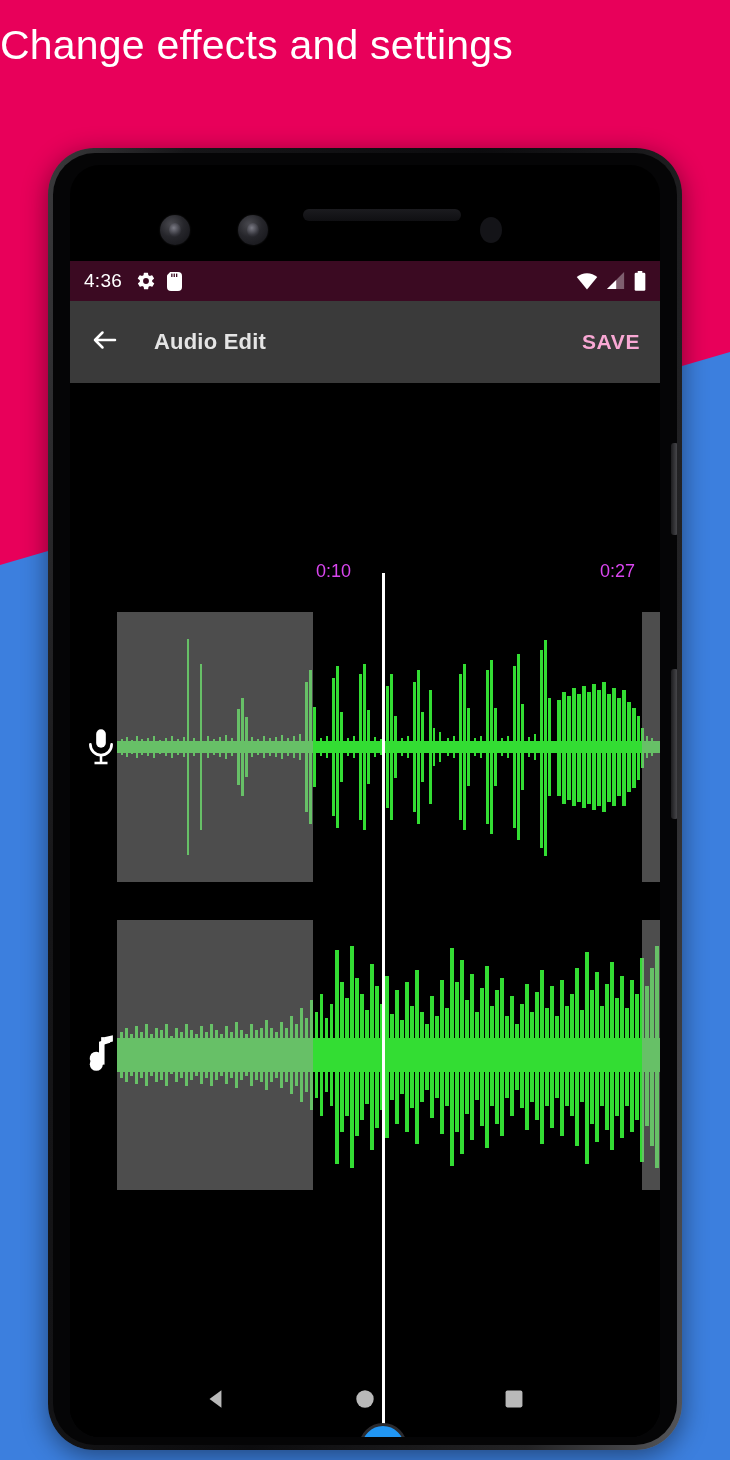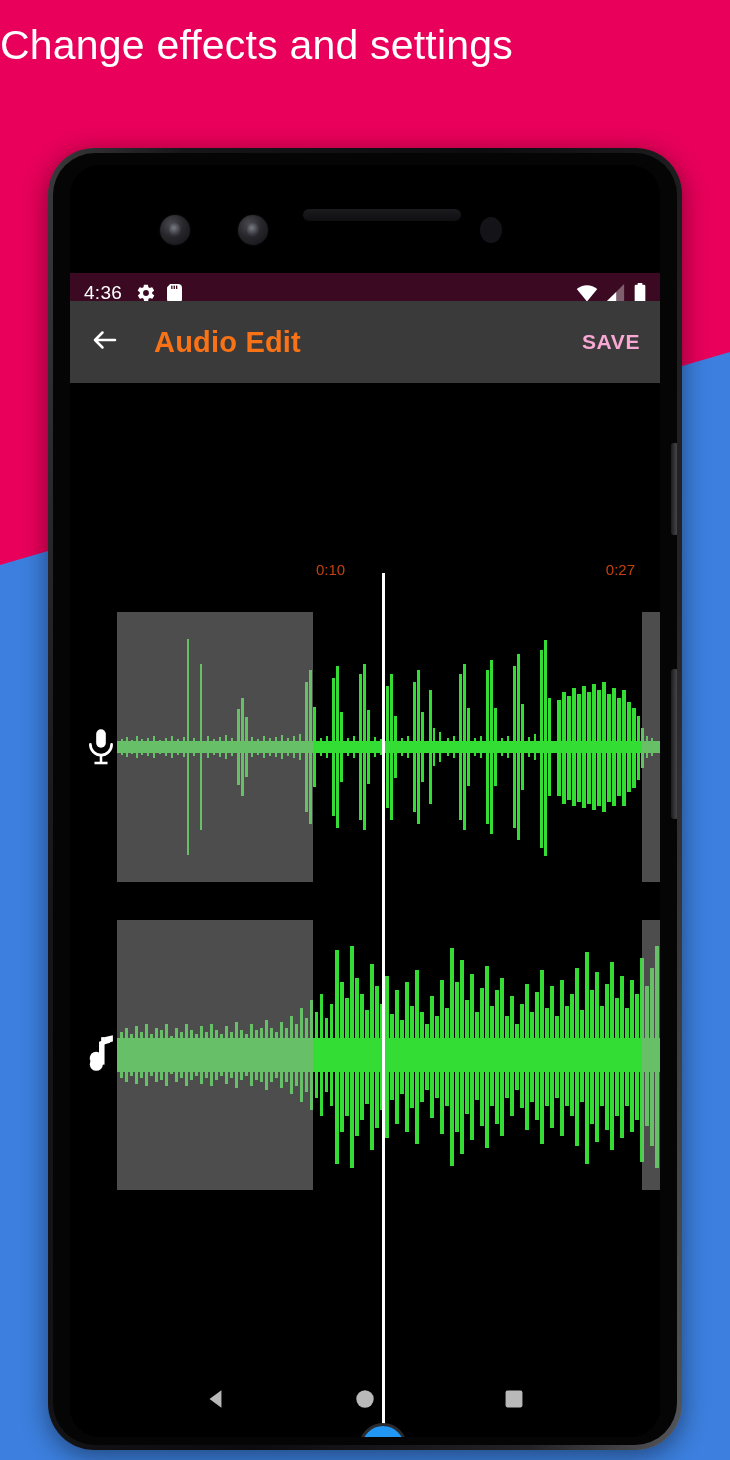--- a/index.html
+++ b/index.html
@@ -98,59 +98,58 @@
   }
 
   
   .statusbar {
     position: absolute; left: 0; top: 96px;
     width: 590px; height: 40px;
     background: #3B0A22;
     display: flex; align-items: center;
     padding: 0 14px;
     color: #FFFFFF;
-    margin-top: 12px;
   }
   .sb-clock { font-size: 19px; font-weight: 500; letter-spacing: 0.3px; }
   .sb-left-icons { display: flex; align-items: center; gap: 11px; margin-left: 14px; }
   .sb-right-icons { margin-left: auto; display: flex; align-items: center; gap: 8px; }
 
   
   .appbar {
     position: absolute; left: 0; top: 136px;
     width: 590px; height: 82px;
     background: #3A3A3A;
     display: flex; align-items: center;
     padding: 0 20px;
   }
   .appbar-title {
-    color: #f97316;
-    font-size: 29px; font-weight: 700;
+    color: #e5e5e5;
+    font-size: 22px; font-weight: 700;
     margin-left: 34px;
     letter-spacing: 0.2px;
   }
   .appbar-save {
     margin-left: auto;
     color: #f9a8d4;
     font-size: 21px; font-weight: 700;
     letter-spacing: 0.6px;
   }
 
   
   .editor {
     position: absolute; left: 0; top: 218px;
     width: 590px; height: 1054px;
     background: #000000;
   }
 
   
   .tl-label {
     position: absolute;
-    color: #c2410c;
-    font-size: 15px;
+    color: #d946ef;
+    font-size: 18px;
   }
   .tl-start { left: 246px; top: 178px; }
   .tl-end   { right: 25px; top: 178px; }
 
   
   .track {
     position: absolute; left: 0; width: 590px; height: 270px;
   }
   .track.t1 { top: 229px; }
   .track.t2 { top: 537px; }

